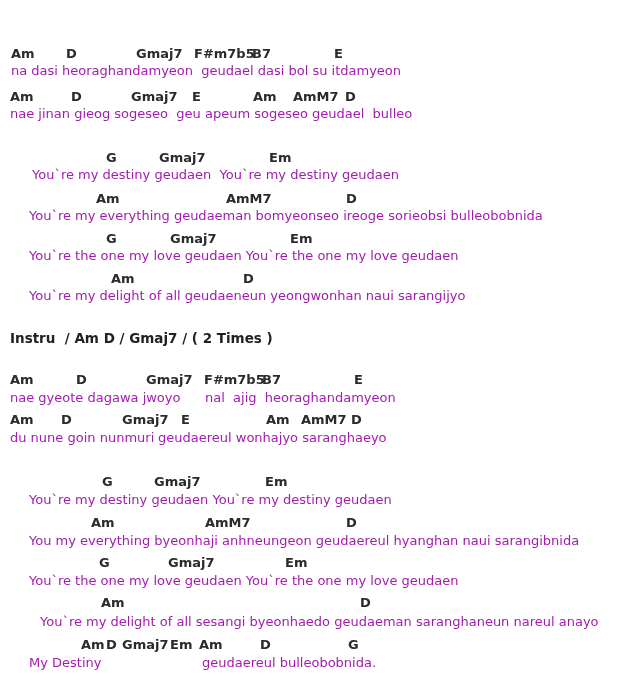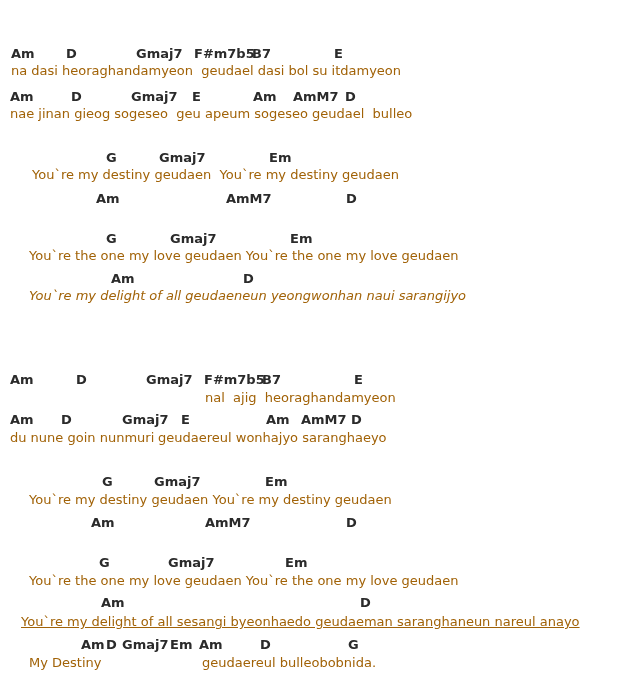--- a/index.html
+++ b/index.html
@@ -32,21 +32,21 @@
     font-weight: bold;
     color: #222222;
     font-size: 13.5px;
   }
   .line.chords span {
     font-weight: bold;
     color: #2b2b2b;
   }
   .line.lyric span {
     font-weight: normal;
-    color: #a16207;
+    color: #a21caf;
   }
 </style>
 </head>
 <body>
 
 <div class="sheet" id="sheet" style="background: rgb(255, 255, 255);">
     <div class="line chords" style="top: 46px;">
       <span style="left: 11px;">Am</span>
       <span style="left: 66px;">D</span>
       <span style="left: 136px;">Gmaj7</span>
@@ -75,44 +75,51 @@
       <span style="left: 269px;">Em</span>
     </div>
     <div class="line lyric" style="top: 167px;">
       <span style="left: 32px;">You`re my destiny geudaen  You`re my destiny geudaen</span>
     </div>
     <div class="line chords" style="top: 191px;">
       <span style="left: 96px;">Am</span>
       <span style="left: 226px;">AmM7</span>
       <span style="left: 346px;">D</span>
     </div>
+    <div class="line lyric" style="top: 208px;">
+      <span style="left: 29px;">You`re my everything geudaeman bomyeonseo ireoge sorieobsi bulleobobnida</span>
+    </div>
     <div class="line chords" style="top: 231px;">
       <span style="left: 106px;">G</span>
       <span style="left: 170px;">Gmaj7</span>
       <span style="left: 290px;">Em</span>
     </div>
     <div class="line lyric" style="top: 248px;">
       <span style="left: 29px;">You`re the one my love geudaen You`re the one my love geudaen</span>
     </div>
     <div class="line chords" style="top: 271px;">
       <span style="left: 111px;">Am</span>
       <span style="left: 243px;">D</span>
     </div>
-    <div class="line lyric" style="top: 288px; font-style: italic;">
+    <div class="line lyric" style="top: 288px;">
       <span style="left: 29px;">You`re my delight of all geudaeneun yeongwonhan naui sarangijyo</span>
+    </div>
+    <div class="line heading" style="top: 330px;">
+      <span style="left: 10px;">Instru  / Am D / Gmaj7 / ( 2 Times )</span>
     </div>
     <div class="line chords" style="top: 372px;">
       <span style="left: 10px;">Am</span>
       <span style="left: 76px;">D</span>
       <span style="left: 146px;">Gmaj7</span>
       <span style="left: 204px;">F#m7b5</span>
       <span style="left: 262px;">B7</span>
       <span style="left: 354px;">E</span>
     </div>
     <div class="line lyric" style="top: 390px;">
+      <span style="left: 10px;">nae gyeote dagawa jwoyo</span>
       <span style="left: 205px;">nal  ajig  heoraghandamyeon</span>
     </div>
     <div class="line chords" style="top: 412px;">
       <span style="left: 10px;">Am</span>
       <span style="left: 61px;">D</span>
       <span style="left: 122px;">Gmaj7</span>
       <span style="left: 181px;">E</span>
       <span style="left: 266px;">Am</span>
       <span style="left: 301px;">AmM7</span>
       <span style="left: 351px;">D</span>
@@ -127,34 +134,37 @@
       <span style="left: 265px;">Em</span>
     </div>
     <div class="line lyric" style="top: 492px;">
       <span style="left: 29px;">You`re my destiny geudaen You`re my destiny geudaen</span>
     </div>
     <div class="line chords" style="top: 515px;">
       <span style="left: 91px;">Am</span>
       <span style="left: 205px;">AmM7</span>
       <span style="left: 346px;">D</span>
     </div>
+    <div class="line lyric" style="top: 533px;">
+      <span style="left: 29px;">You my everything byeonhaji anhneungeon geudaereul hyanghan naui sarangibnida</span>
+    </div>
     <div class="line chords" style="top: 555px;">
       <span style="left: 99px;">G</span>
       <span style="left: 168px;">Gmaj7</span>
       <span style="left: 285px;">Em</span>
     </div>
     <div class="line lyric" style="top: 573px;">
       <span style="left: 29px;">You`re the one my love geudaen You`re the one my love geudaen</span>
     </div>
     <div class="line chords" style="top: 595px;">
       <span style="left: 101px;">Am</span>
       <span style="left: 360px;">D</span>
     </div>
     <div class="line lyric" style="top: 614px;">
-      <span style="left: 21px; text-decoration: underline;">You`re my delight of all sesangi byeonhaedo geudaeman saranghaneun nareul anayo</span>
+      <span style="left: 40px;">You`re my delight of all sesangi byeonhaedo geudaeman saranghaneun nareul anayo</span>
     </div>
     <div class="line chords" style="top: 637px;">
       <span style="left: 81px;">Am</span>
       <span style="left: 106px;">D</span>
       <span style="left: 122px;">Gmaj7</span>
       <span style="left: 170px;">Em</span>
       <span style="left: 199px;">Am</span>
       <span style="left: 260px;">D</span>
       <span style="left: 348px;">G</span>
     </div>

